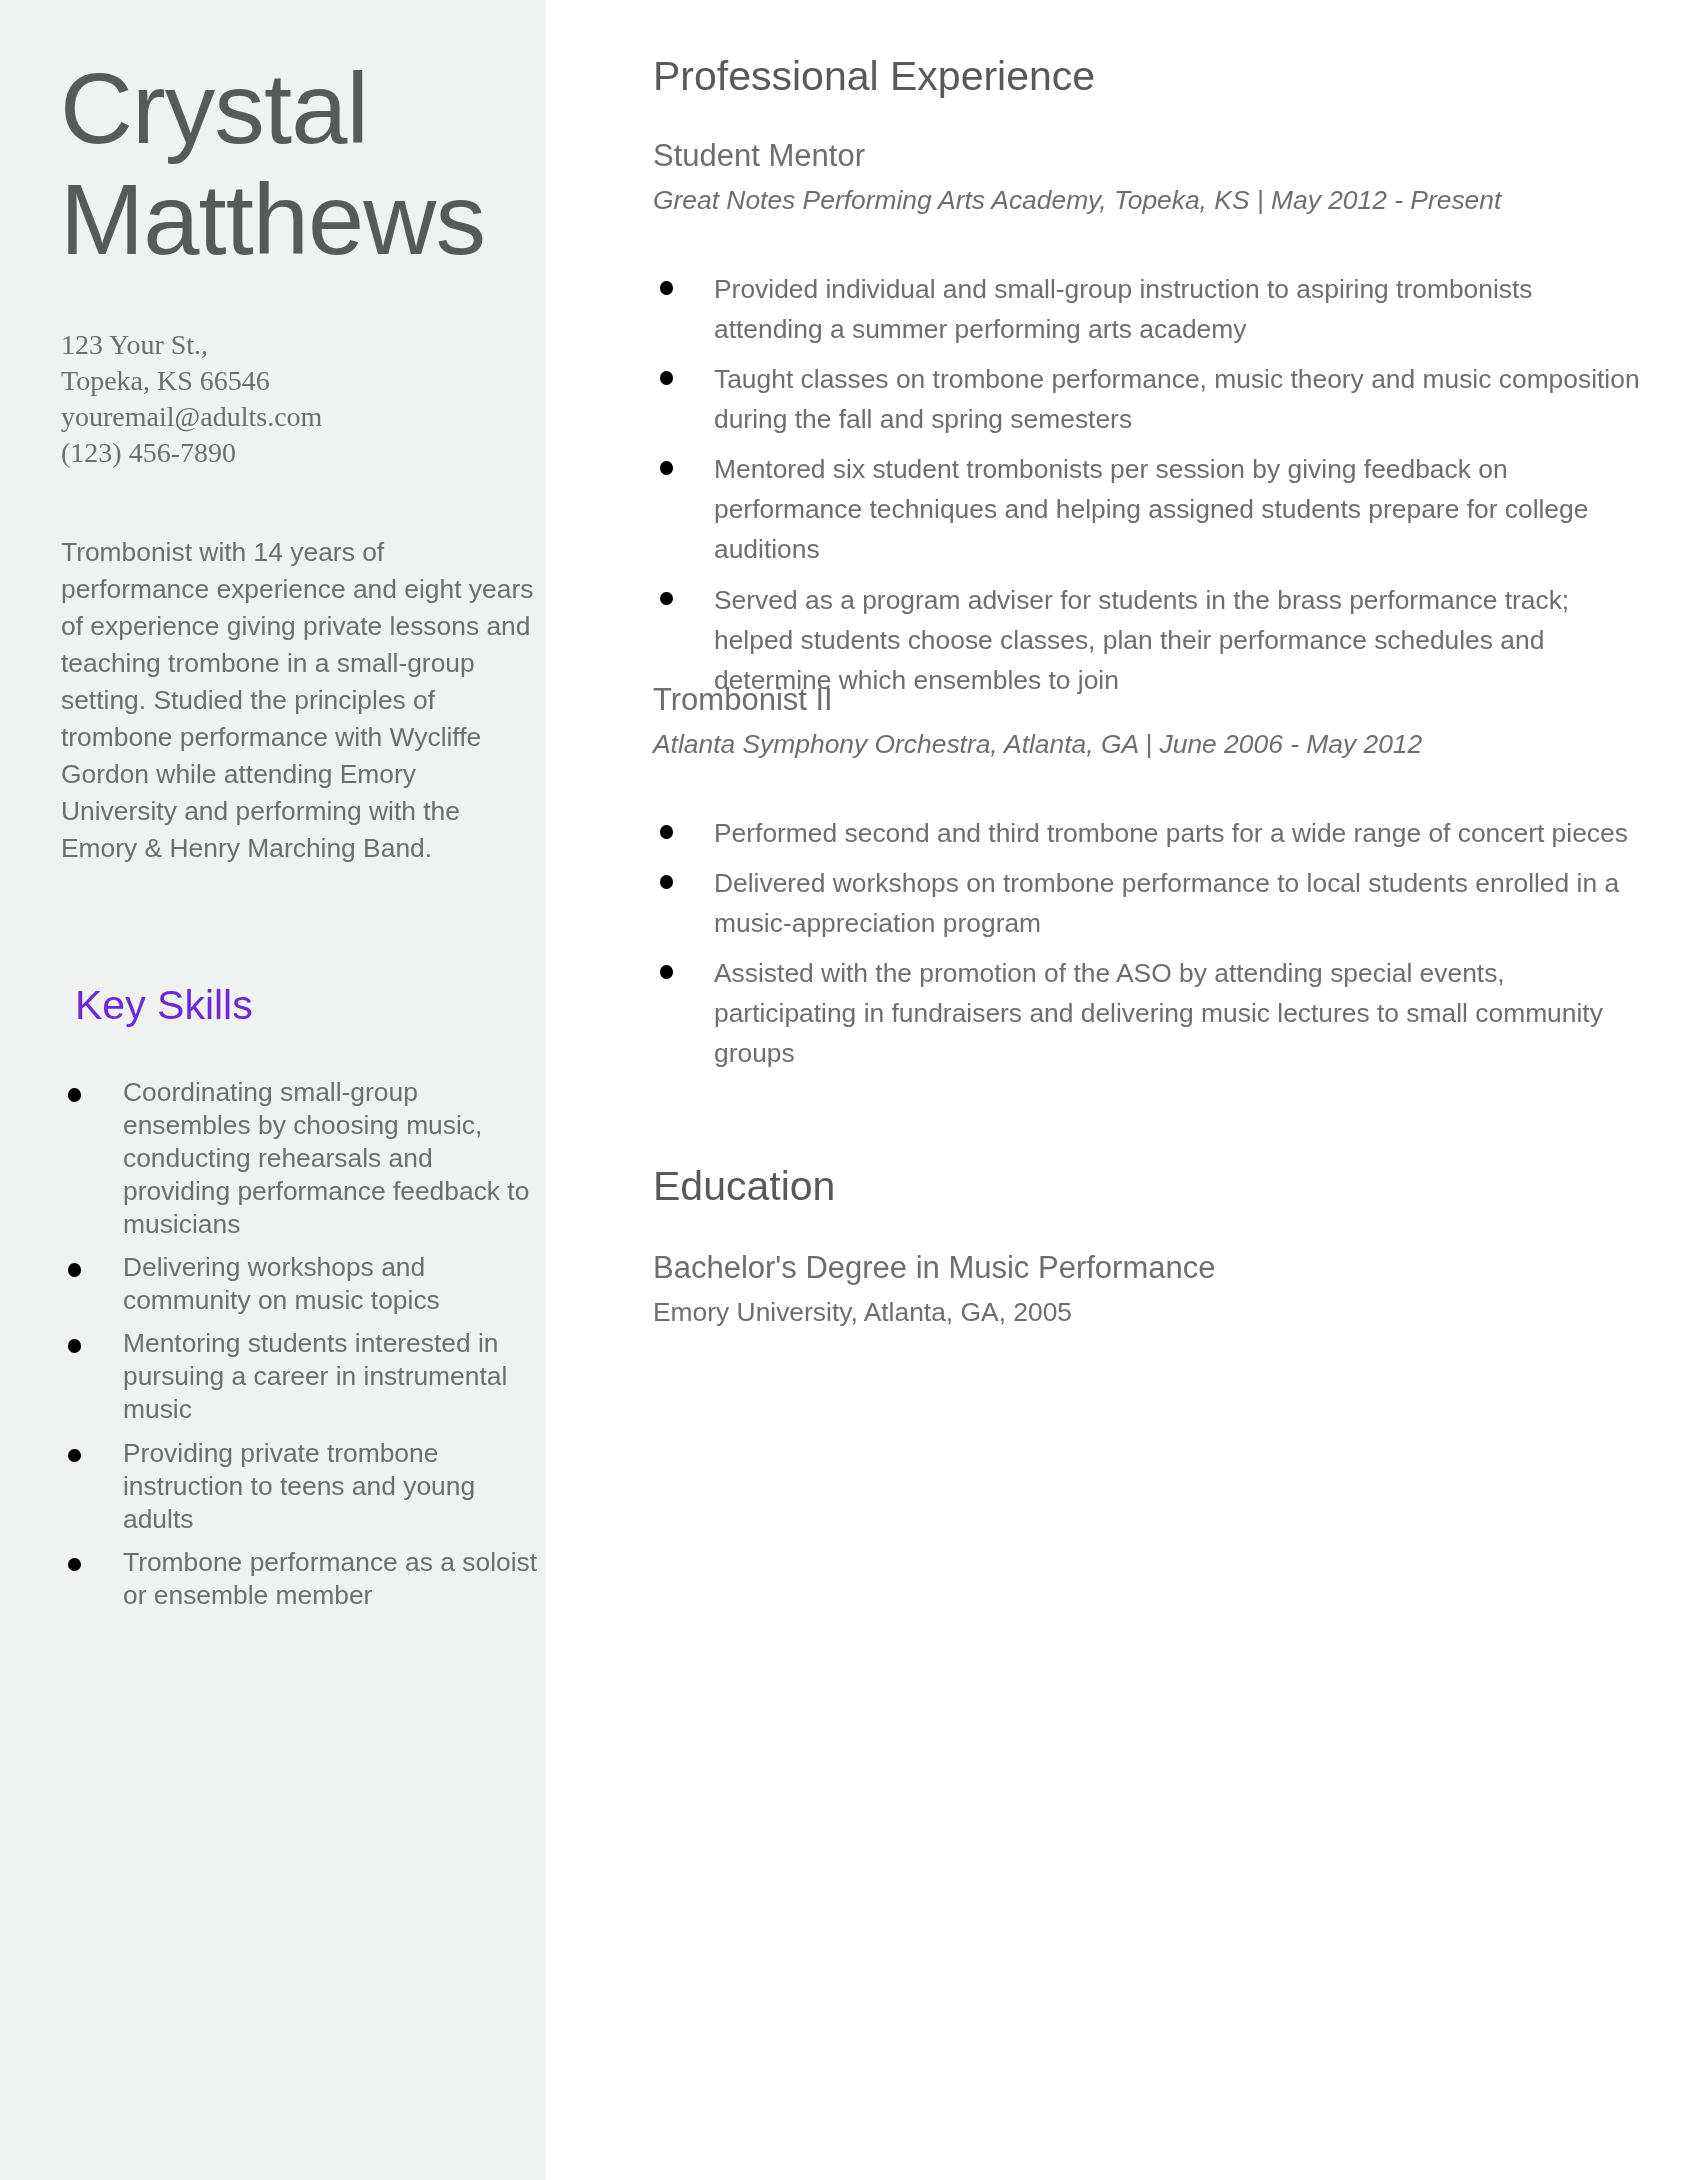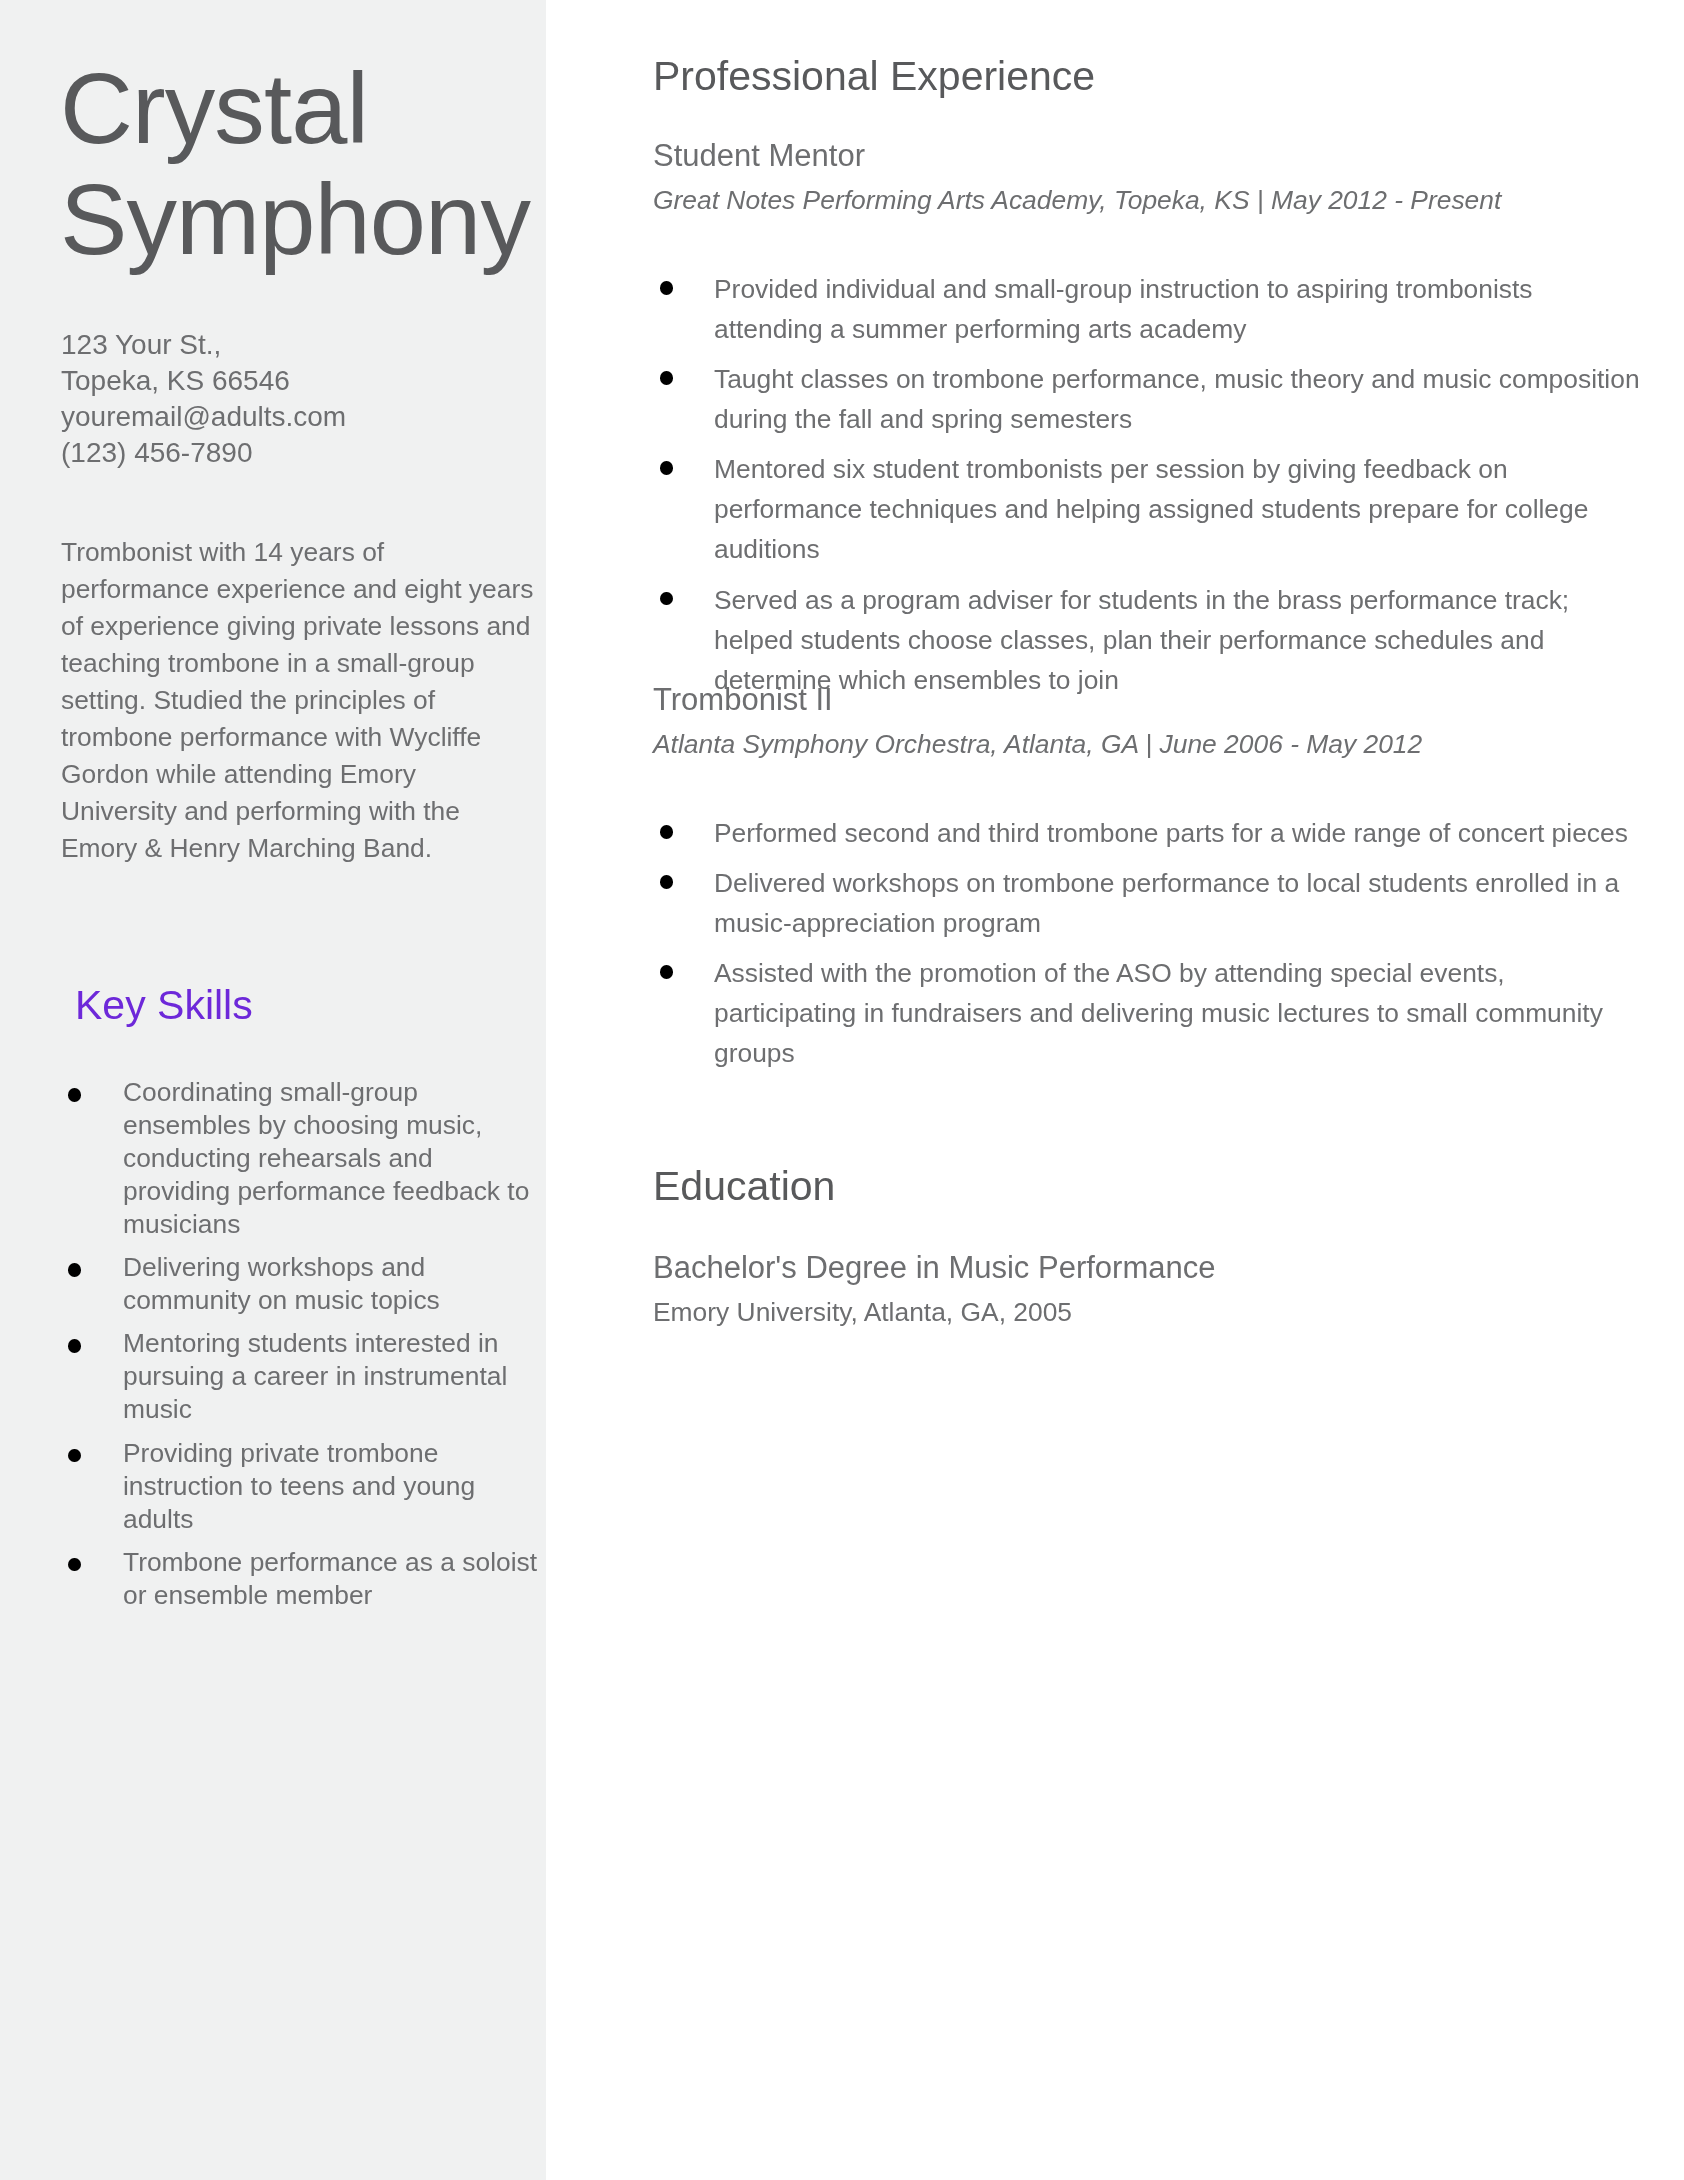--- a/index.html
+++ b/index.html
@@ -15,21 +15,21 @@
   }
   .name {
     position:absolute; left:60px; top:53px; width:511px;
     font-size:101px; line-height:111px; color:#58595b; letter-spacing:-0.9px;
   }
   .name span { display:block; }
   .contact {
     position:absolute; left:61px; top:327px; width:511px;
     font-size:28px; line-height:36px; color:#6d6e70;
   }
-  .contact div { white-space:nowrap; }
+  .contact div { white-space:nowrap;font-family:Liberation Serif, serif; }
   .summary {
     position:absolute; left:61px; top:534px; width:473px;
     font-size:26.4px; line-height:37px; color:#6d6e70;
   }
   .sec-title-left {
     position:absolute; left:61px; top:980px;
     font-size:41px; line-height:51px; color:#6d28d9;margin-left:14px;
   }
   .skills {
     position:absolute; left:61px; top:1076px; width:477px;
@@ -61,21 +61,21 @@
   }
   .duties .bullet { left:6.8px; top:12px; }
   .edu-sub { position:absolute; left:0; font-size:26.4px; line-height:34px; color:#6d6e70; white-space:nowrap; }
 </style>
 </head>
 <body>
 
 <div class="sidebar">
   <div class="name">
     <span>Crystal</span>
-    <span>Symphony</span>
+    <span>Matthews</span>
   </div>
 
   <div class="contact">
     <div>123 Your St.,</div>
     <div>Topeka, KS 66546</div>
     <div>youremail@adults.com</div>
     <div>(123) 456-7890</div>
   </div>
 
   <div class="summary">Trombonist with 14 years of performance experience and eight years of experience giving private lessons and teaching trombone in a small-group setting. Studied the principles of trombone performance with Wycliffe Gordon while attending Emory University and performing with the Emory &amp; Henry Marching Band.</div>

